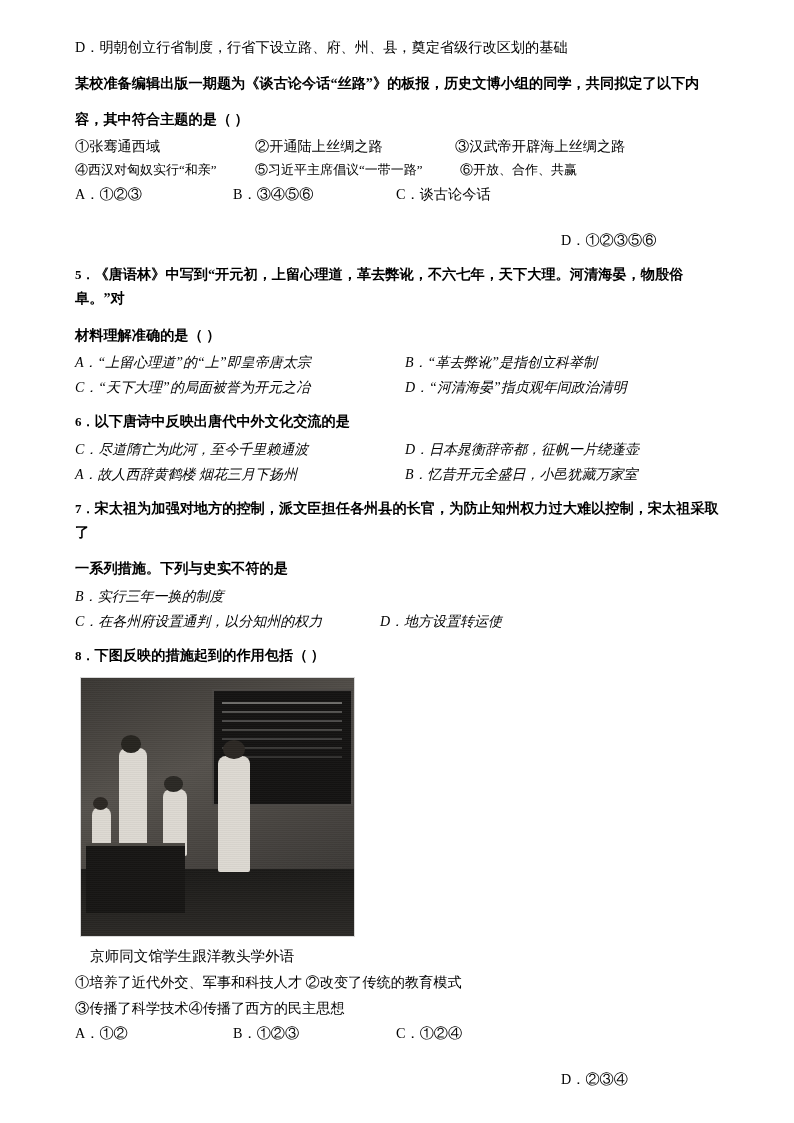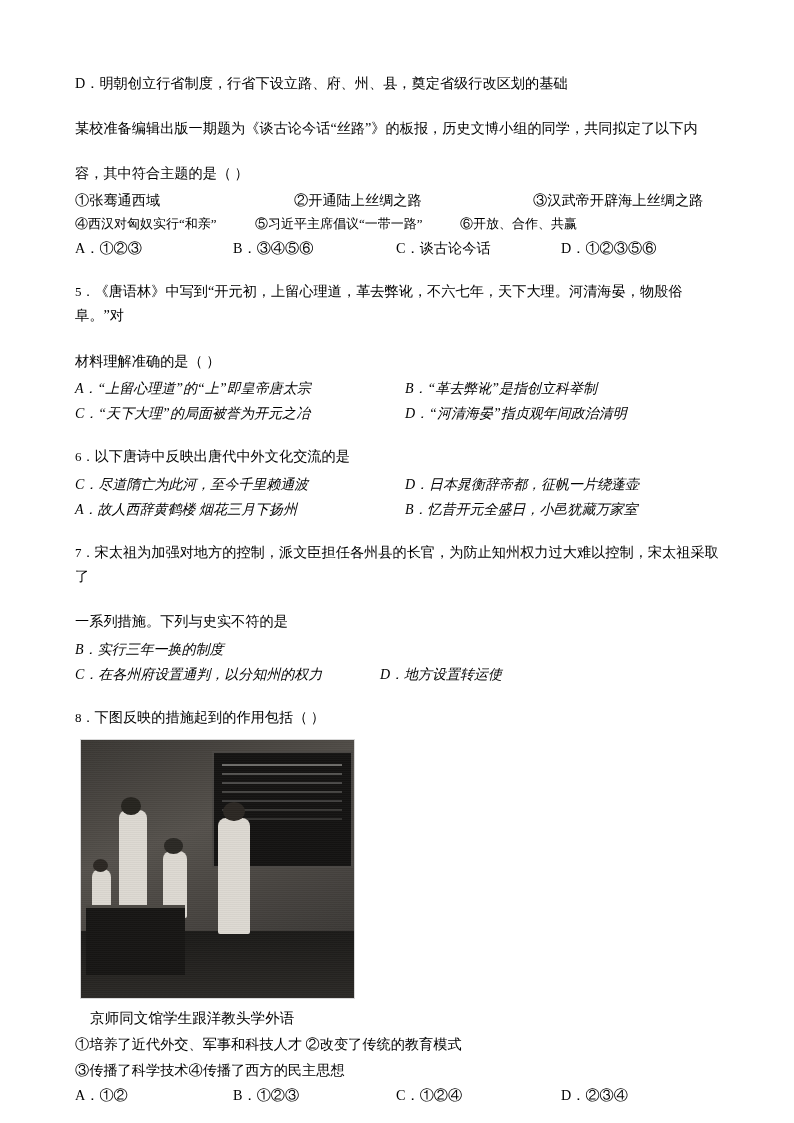--- a/index.html
+++ b/index.html
@@ -13,71 +13,71 @@
     font-family: "Liberation Serif", "DejaVu Serif", serif;
     color: #000000;
     position: relative;
     overflow: hidden;
   }
   .page {
     position: absolute;
     left: 0; top: 0;
     width: 794px;
     height: 1123px;
-    padding: 72px 75px 0 75px;
+    padding: 36px 75px 0 75px;
     box-sizing: border-box;
   }
   .line {
     font-size: 14.2px;
     line-height: 1.62;
     margin: 0 0 1px 0;
     white-space: nowrap;
   }
   .q-text {
     font-size: 14.2px;
     line-height: 1.72;
-    margin: 21px 0 0 0;
+    margin: 12px 0 0 0;
+    font-weight: bold;
   }
   .q-num {
     font-size: 13px;
   }
   .wrap {
     white-space: normal;
   }
   
   .opts4 {
     display: flex;
     margin: 6px 0 0 0;
     font-size: 14.2px;
   }
   .opts4 > div {
     flex: 0 0 auto;
   }
   .opts4 .c1 { width: 158px; }
   .opts4 .c2 { width: 163px; }
   .opts4 .c3 { width: 165px; }
-  .opts4 .c4 { width: 150px; }
+  .opts4 .c4 { width: 150px; margin-top: 46px; }
 
   
   .opts2 {
     display: flex;
     margin: 7px 0 0 0;
     font-size: 14px;
     font-style: italic;
   }
   .opts2 .ca { width: 330px; flex: 0 0 auto; }
   .opts2 .cb { flex: 1 1 auto; }
 
   .opts2.narrow .ca { width: 305px; }
 
   .sub-line {
     display: flex;
     margin: 5px 0 0 0;
     font-size: 14.2px;
-    gap: 39px;
   }
   .sub-line .s1 { width: 180px; flex: 0 0 auto;}
   .sub-line .s2 { width: 200px; flex: 0 0 auto;}
   .sub-line .s3 { flex: 1 1 auto; }
 
   .sub-line2 { display:flex; margin: 5px 0 0 0; font-size: 13px;}
   .sub-line2 .t1 { width: 180px; flex: 0 0 auto;}
   .sub-line2 .t2 { width: 205px; flex: 0 0 auto;}
   .sub-line2 .t3 { flex: 1 1 auto;}
 

